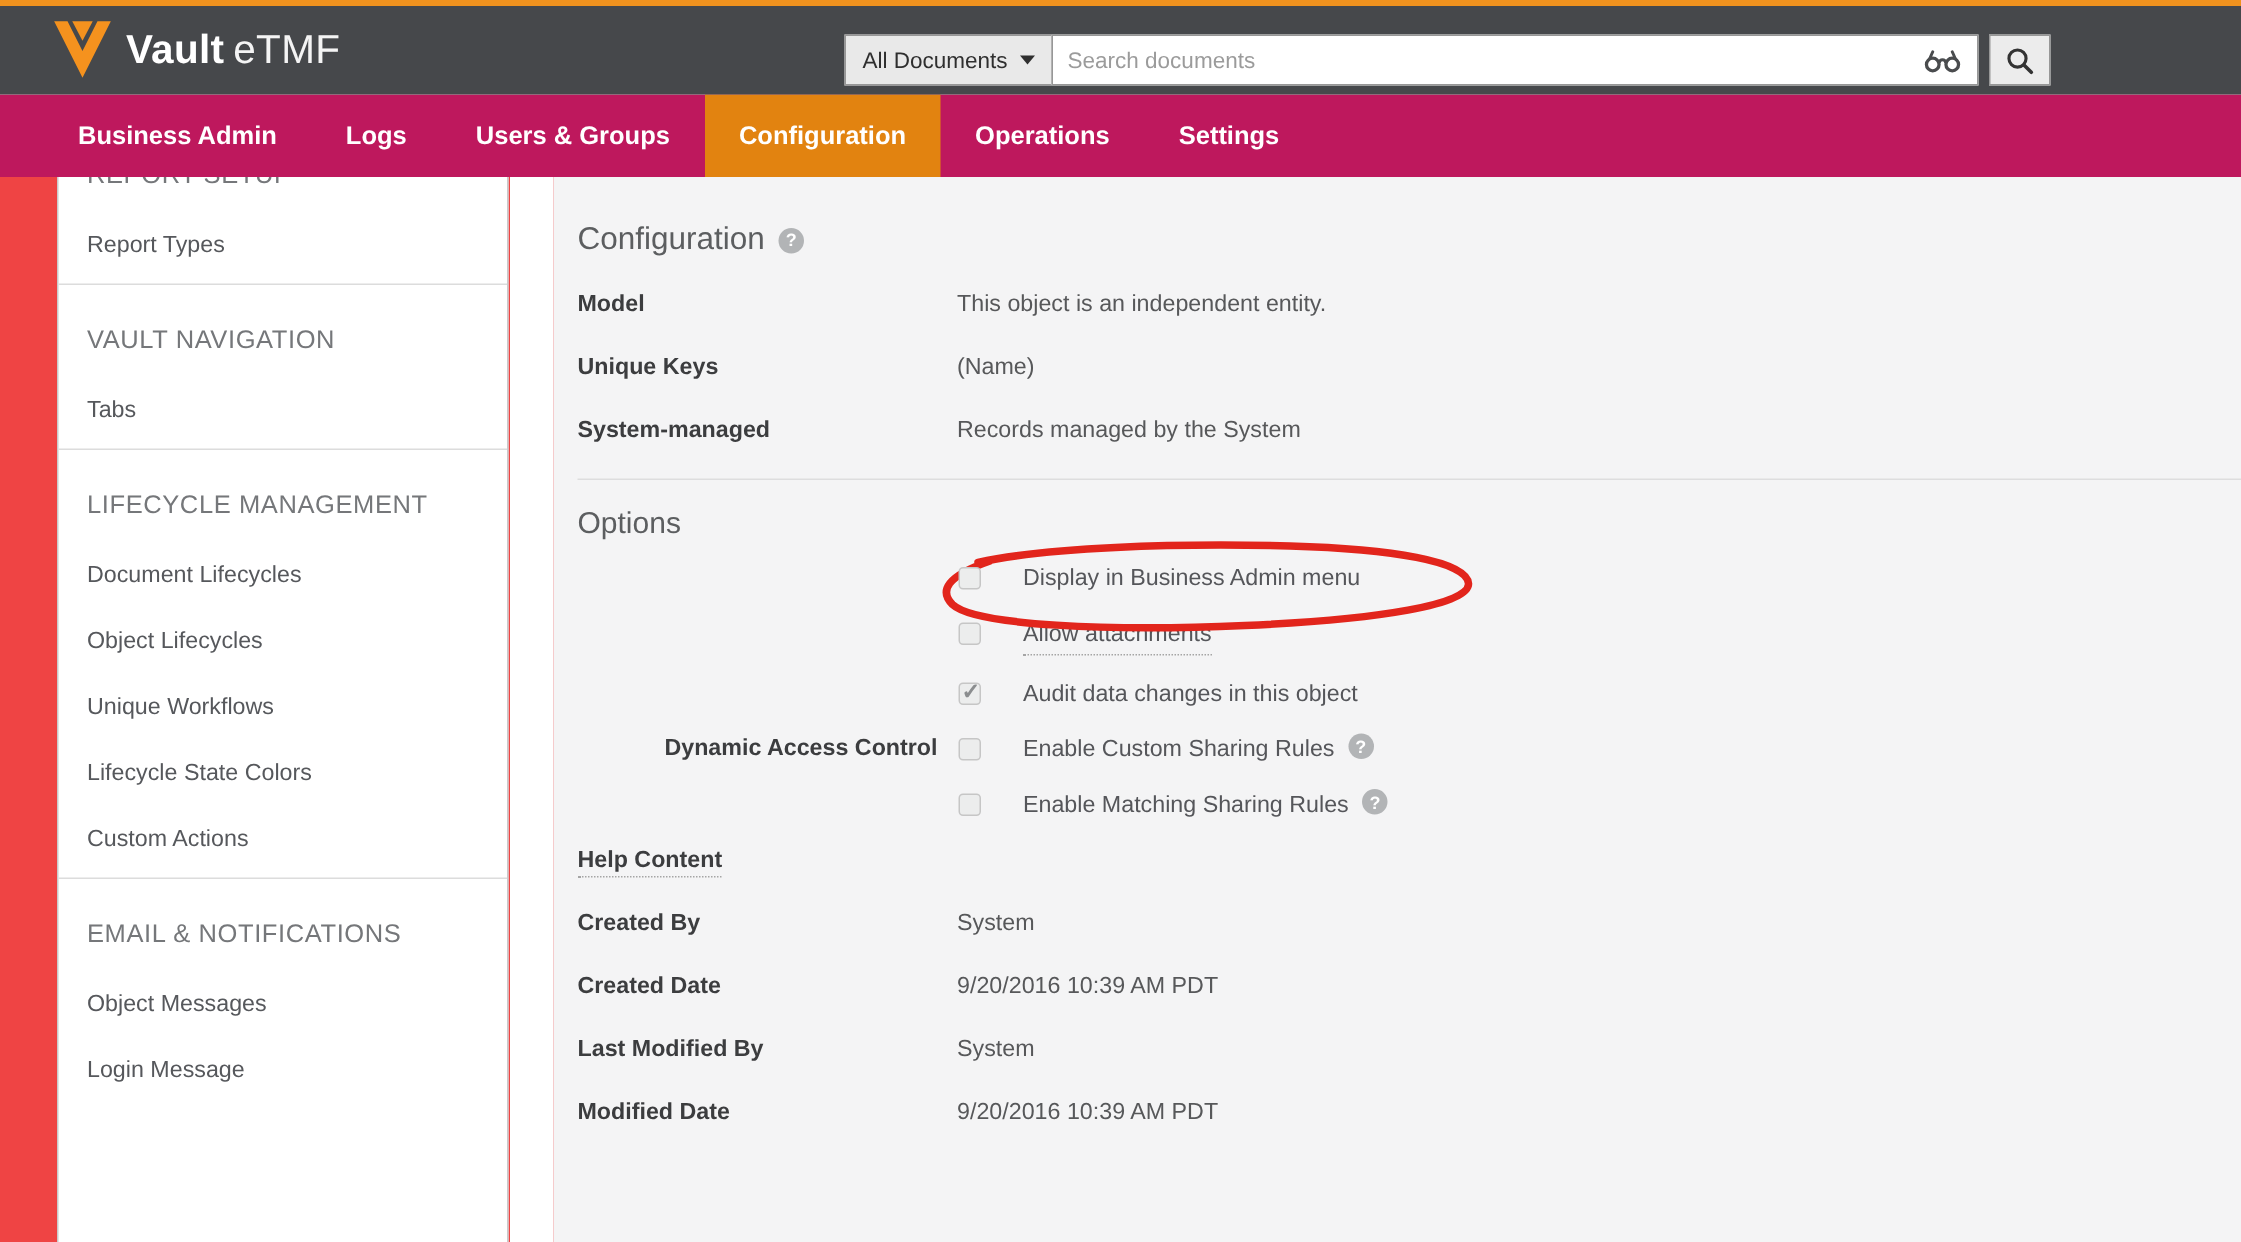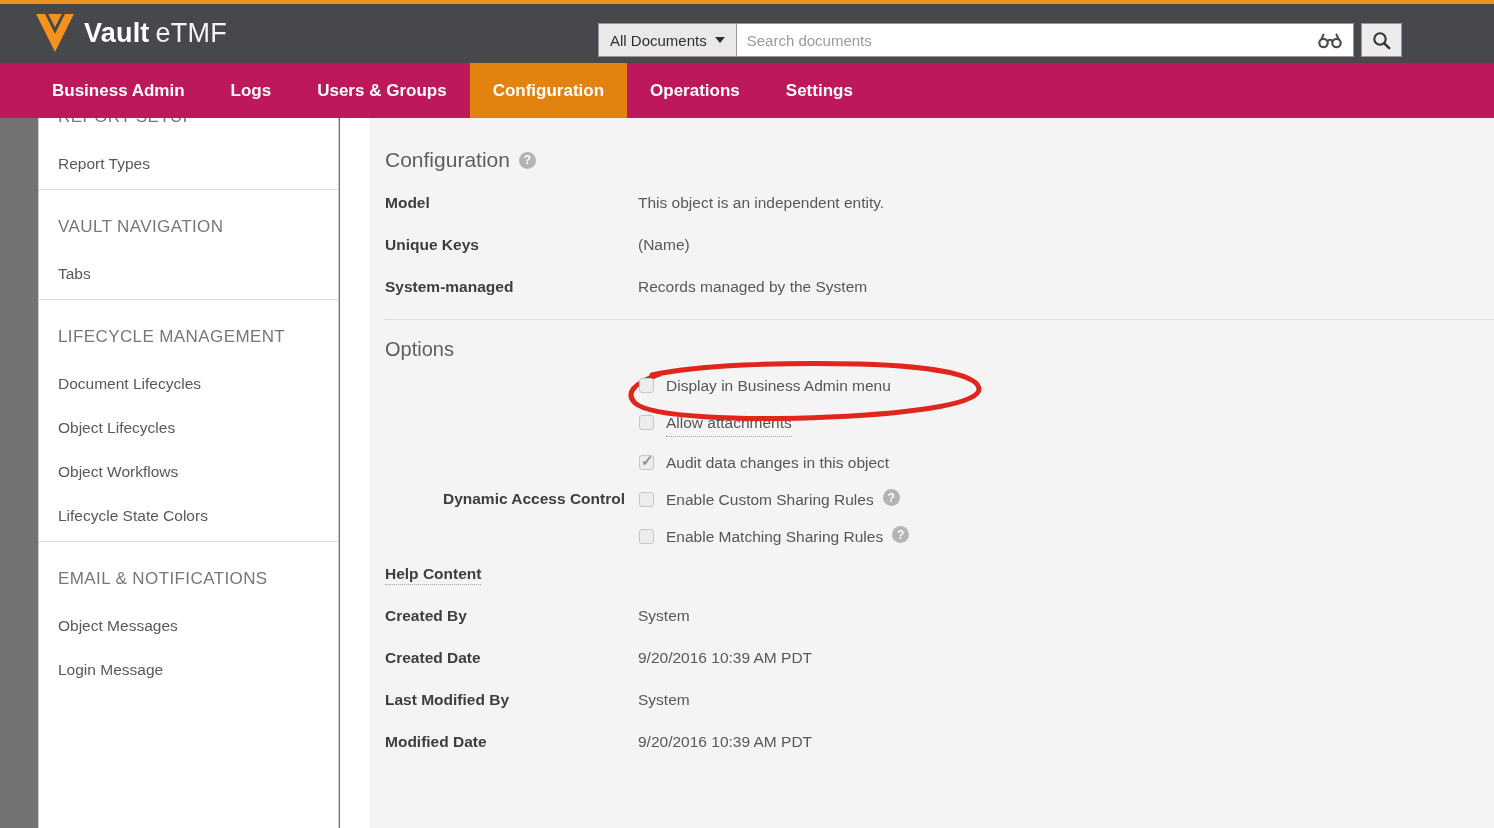--- a/index.html
+++ b/index.html
@@ -9,42 +9,42 @@
   
   .top-strip { height:4px; background:#F0921E; }
   .header { height:59px; background:#46484B; position:relative; }
 
   .brand { position:absolute; left:34px; top:8px; display:flex; align-items:center; }
   .brand svg { width:42px; height:42px; }
   .brand-text { margin-left:8px; font-size:27px; color:#fff; letter-spacing:.2px; }
   .brand-text .bold { font-weight:bold; }
   .brand-text .light { font-weight:normal; color:#f4f4f4; margin-left:6px; }
 
-  .search-group { position:absolute; left:598px; top:19px; height:34px; display:flex; align-items:stretch;justify-content:flex-end; }
+  .search-group { position:absolute; left:563px; top:19px; height:34px; display:flex; align-items:stretch;justify-content:flex-end; }
   .scope-btn { background:#e9e9e9; border:1px solid #979797; border-right:none;
                display:flex; align-items:center; padding:0 11px; font-size:15px; color:#2f2f2f;
                cursor:pointer; white-space:nowrap; }
   .scope-caret { width:0; height:0; border-left:5px solid transparent; border-right:5px solid transparent;
                  border-top:6px solid #2f2f2f; margin-left:8px; }
   .search-box { position:relative; width:618px; background:#fff; border:1px solid #979797; }
   .search-input { width:100%; height:100%; border:none; outline:none; padding:0 44px 0 10px;
                   font-size:15px; color:#333; font-family:"Liberation Sans", sans-serif; background:transparent; }
   .search-input::placeholder { color:#9b9b9b; }
   .binoculars { position:absolute; right:10px; top:8px; cursor:pointer; }
   .search-btn { margin-left:7px; width:41px; background:#ececec; border:1px solid #979797;
                 display:flex; align-items:center; justify-content:center; cursor:pointer; }
 
   
   .nav { height:55px; background:#be185d; display:flex; padding-left:29px; }
   .nav-tab { line-height:55px; padding:0 23px; font-size:17px; font-weight:bold; color:#fff;
              cursor:pointer; white-space:nowrap; }
   .nav-tab.active { background:#E28310; }
 
   
-  .page { position:relative; height:710px; background:#737373; }
+  .page { position:relative; height:710px; background:#ef4444; }
   .sidebar { position:absolute; left:38px; top:0; bottom:0; width:301px; background:#fff;
              border-left:1px solid #c9cacc; border-right:1px solid #c9cacc; overflow:hidden; }
   .side-section { padding:0 0 16px 19px; border-bottom:1px solid #dcdcdc; }
   .side-section:last-child { border-bottom:none; }
   .side-title { font-size:17px; color:#75777a; letter-spacing:.4px; line-height:25px;
                 padding-top:24px; width:250px; }
   .side-title.clipped { padding-top:0; margin-top:-14px; }
   .side-item { font-size:15.5px; color:#56585c; margin-top:25px; line-height:19px; cursor:pointer; }
 
   .gap-strip { position:absolute; left:340px; top:0; bottom:0; width:29px; background:#fff; }
@@ -69,21 +69,21 @@
 
   .options-rows { position:relative; margin-bottom:16px; }
   .opt-row { display:flex; align-items:flex-start; margin-bottom:15px; }
   .opt-spacer { width:240px; text-align:right; font-weight:bold; font-size:15.5px; color:#3c3d3f;
                 line-height:20px; flex:0 0 auto; }
   .opt-checkbox { width:15px; height:15px; margin-left:14px; margin-top:3px; background:#eceded;
                   border:1px solid #c6c6c6; border-radius:3px; position:relative; cursor:pointer;
                   flex:0 0 auto; }
   .opt-checkbox.checked::after { content:"\2713"; position:absolute; left:1px; top:-4px;
                                  font-size:15px; font-weight:bold; color:#8b8d8f; }
-  .opt-label { margin-left:12px; font-size:15.5px; color:#55565a; line-height:22px; cursor:pointer; }
+  .opt-label { margin-left:28px; font-size:15.5px; color:#55565a; line-height:22px; cursor:pointer; }
 
   .annotation { position:absolute; left:237px; top:-16px; width:366px; height:66px; pointer-events:none; }
 </style>
 </head>
 <body>
 
 <div class="top-strip"></div>
 
 <div class="header">
   <div class="brand">
@@ -138,22 +138,23 @@
       <div class="side-item">Report Types</div>
     </div>
     <div class="side-section">
       <div class="side-title">VAULT NAVIGATION</div>
       <div class="side-item">Tabs</div>
     </div>
     <div class="side-section">
       <div class="side-title">LIFECYCLE MANAGEMENT</div>
       <div class="side-item">Document Lifecycles</div>
       <div class="side-item">Object Lifecycles</div>
-      <div class="side-item">Object Workflows</div>
+      <div class="side-item">Unique Workflows</div>
       <div class="side-item">Lifecycle State Colors</div>
+      <div class="side-item">Custom Actions</div>
     </div>
     <div class="side-section">
       <div class="side-title">EMAIL &amp; NOTIFICATIONS</div>
       <div class="side-item">Object Messages</div>
       <div class="side-item">Login Message</div>
 
     </div>
   </div>
 
   <div class="gap-strip"></div>

